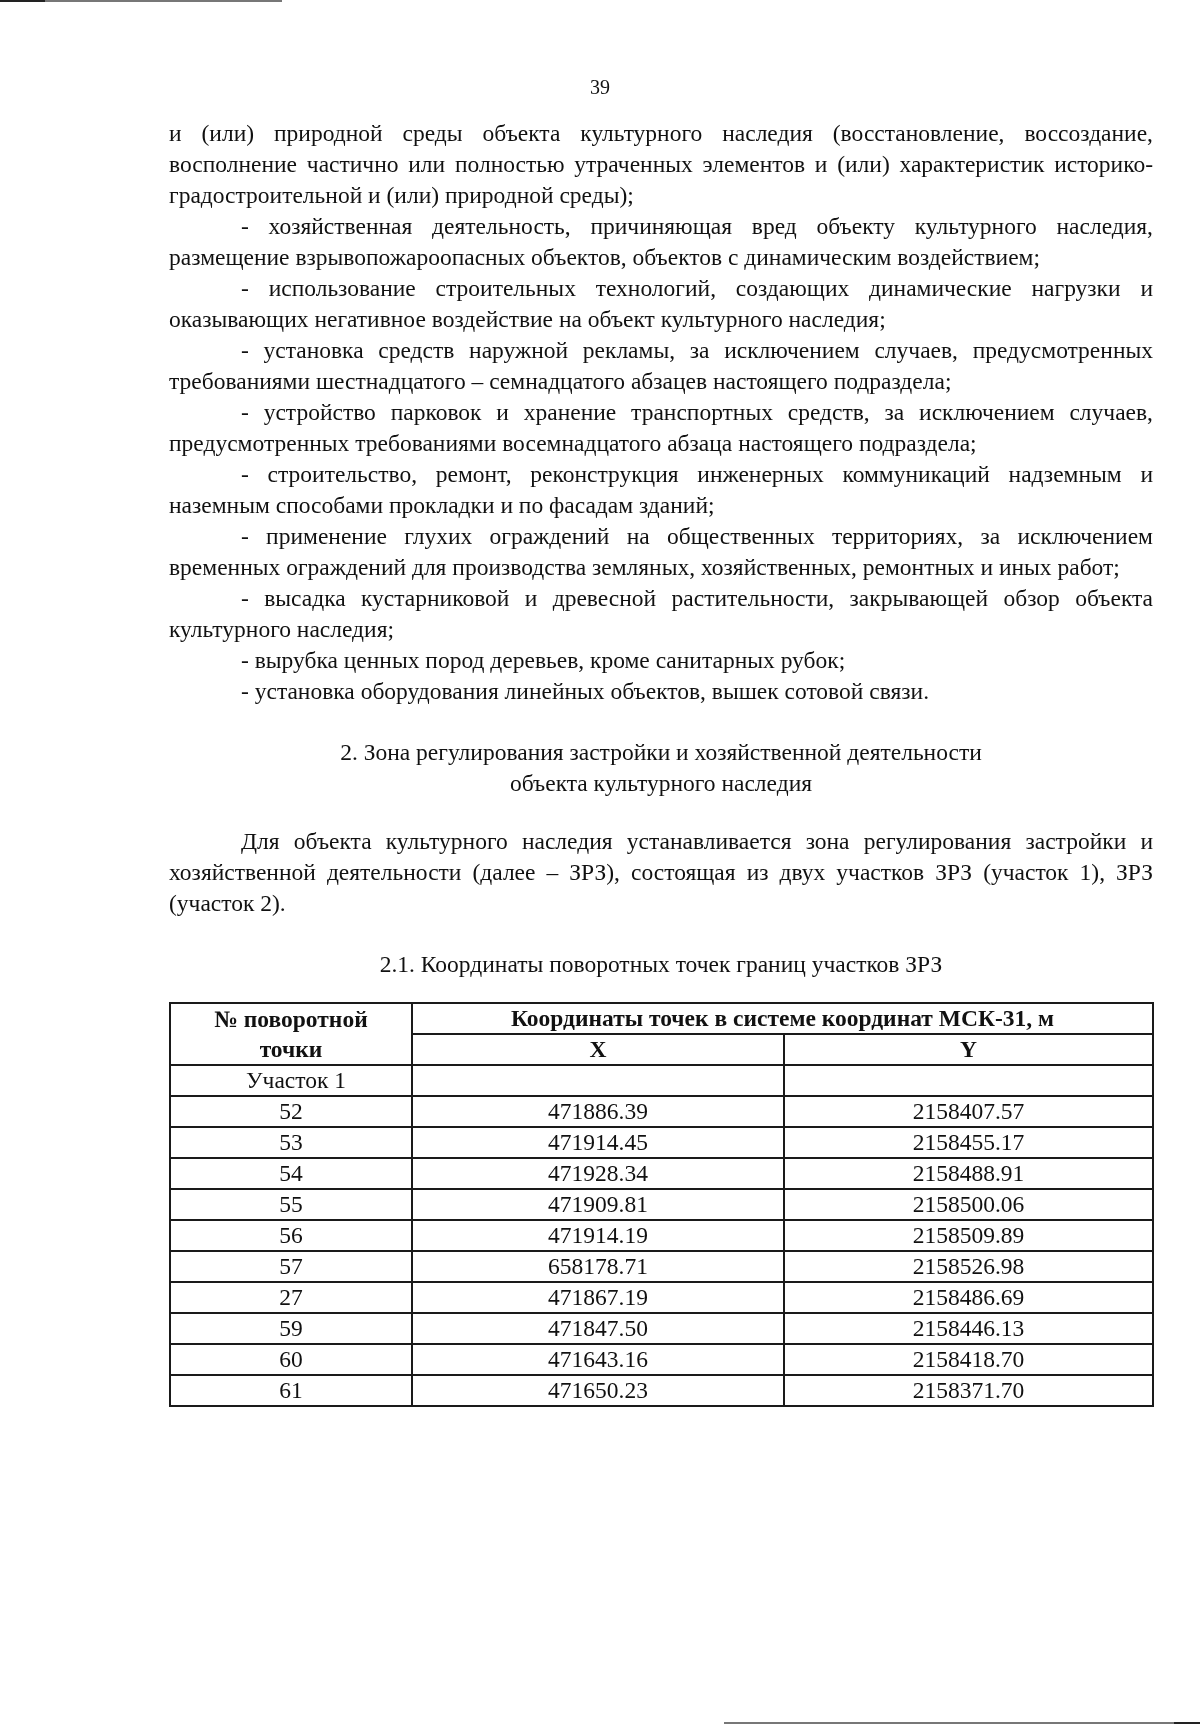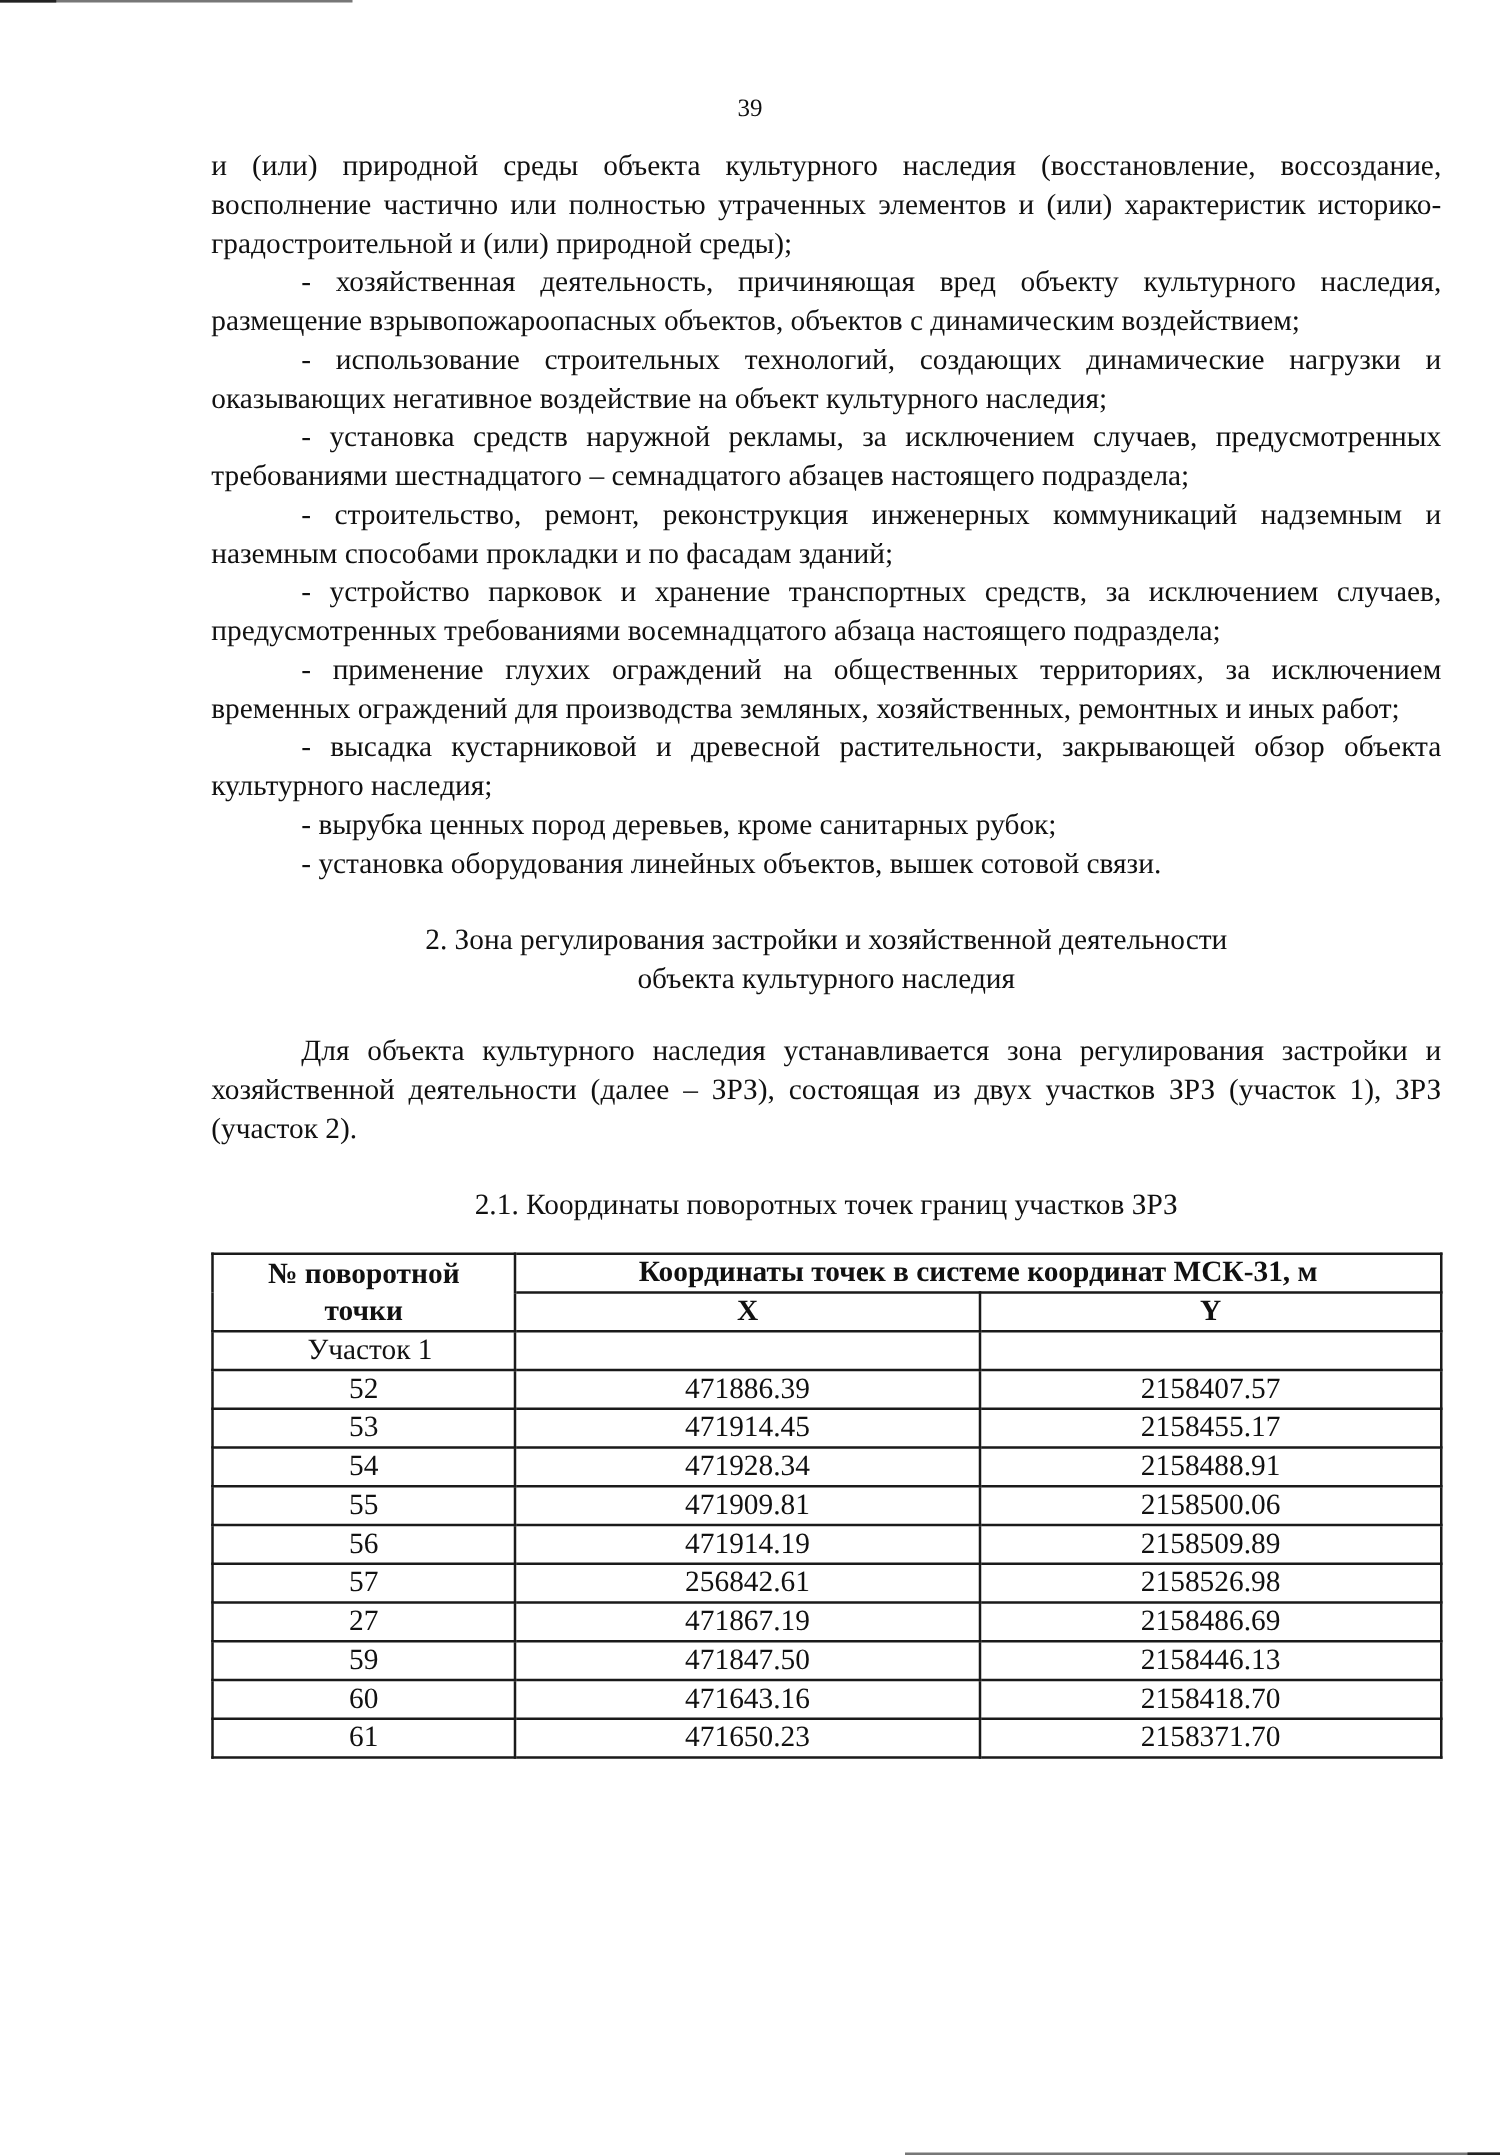--- a/index.html
+++ b/index.html
@@ -111,22 +111,22 @@
 
 <div class="scan-line-top"></div>
 
 <div class="page-number">39</div>
 
 <div class="content">
   <p class="para">и (или) природной среды объекта культурного наследия (восстановление, воссоздание, восполнение частично или полностью утраченных элементов и (или) характеристик историко-градостроительной и (или) природной среды);</p>
   <p class="para indent">- хозяйственная деятельность, причиняющая вред объекту культурного наследия, размещение взрывопожароопасных объектов, объектов с динамическим воздействием;</p>
   <p class="para indent">- использование строительных технологий, создающих динамические нагрузки и оказывающих негативное воздействие на объект культурного наследия;</p>
   <p class="para indent">- установка средств наружной рекламы, за исключением случаев, предусмотренных требованиями шестнадцатого – семнадцатого абзацев настоящего подраздела;</p>
+  <p class="para indent">- устройство парковок и хранение транспортных средств, за исключением случаев, предусмотренных требованиями восемнадцатого абзаца настоящего подраздела;</p>
   <p class="para indent">- строительство, ремонт, реконструкция инженерных коммуникаций надземным и наземным способами прокладки и по фасадам зданий;</p>
-  <p class="para indent">- устройство парковок и хранение транспортных средств, за исключением случаев, предусмотренных требованиями восемнадцатого абзаца настоящего подраздела;</p>
   <p class="para indent">- применение глухих ограждений на общественных территориях, за исключением временных ограждений для производства земляных, хозяйственных, ремонтных и иных работ;</p>
   <p class="para indent">- высадка кустарниковой и древесной растительности, закрывающей обзор объекта культурного наследия;</p>
   <p class="para indent">- вырубка ценных пород деревьев, кроме санитарных рубок;</p>
   <p class="para indent">- установка оборудования линейных объектов, вышек сотовой связи.</p>
 
   <div class="section-title">
     <div>2. Зона регулирования застройки и хозяйственной деятельности</div>
     <div>объекта культурного наследия</div>
   </div>
 
@@ -172,21 +172,21 @@
         <td>471909.81</td>
         <td>2158500.06</td>
       </tr>
       <tr>
         <td>56</td>
         <td>471914.19</td>
         <td>2158509.89</td>
       </tr>
       <tr>
         <td>57</td>
-        <td>256842.61</td>
+        <td>658178.71</td>
         <td>2158526.98</td>
       </tr>
       <tr>
         <td>27</td>
         <td>471867.19</td>
         <td>2158486.69</td>
       </tr>
       <tr>
         <td>59</td>
         <td>471847.50</td>

